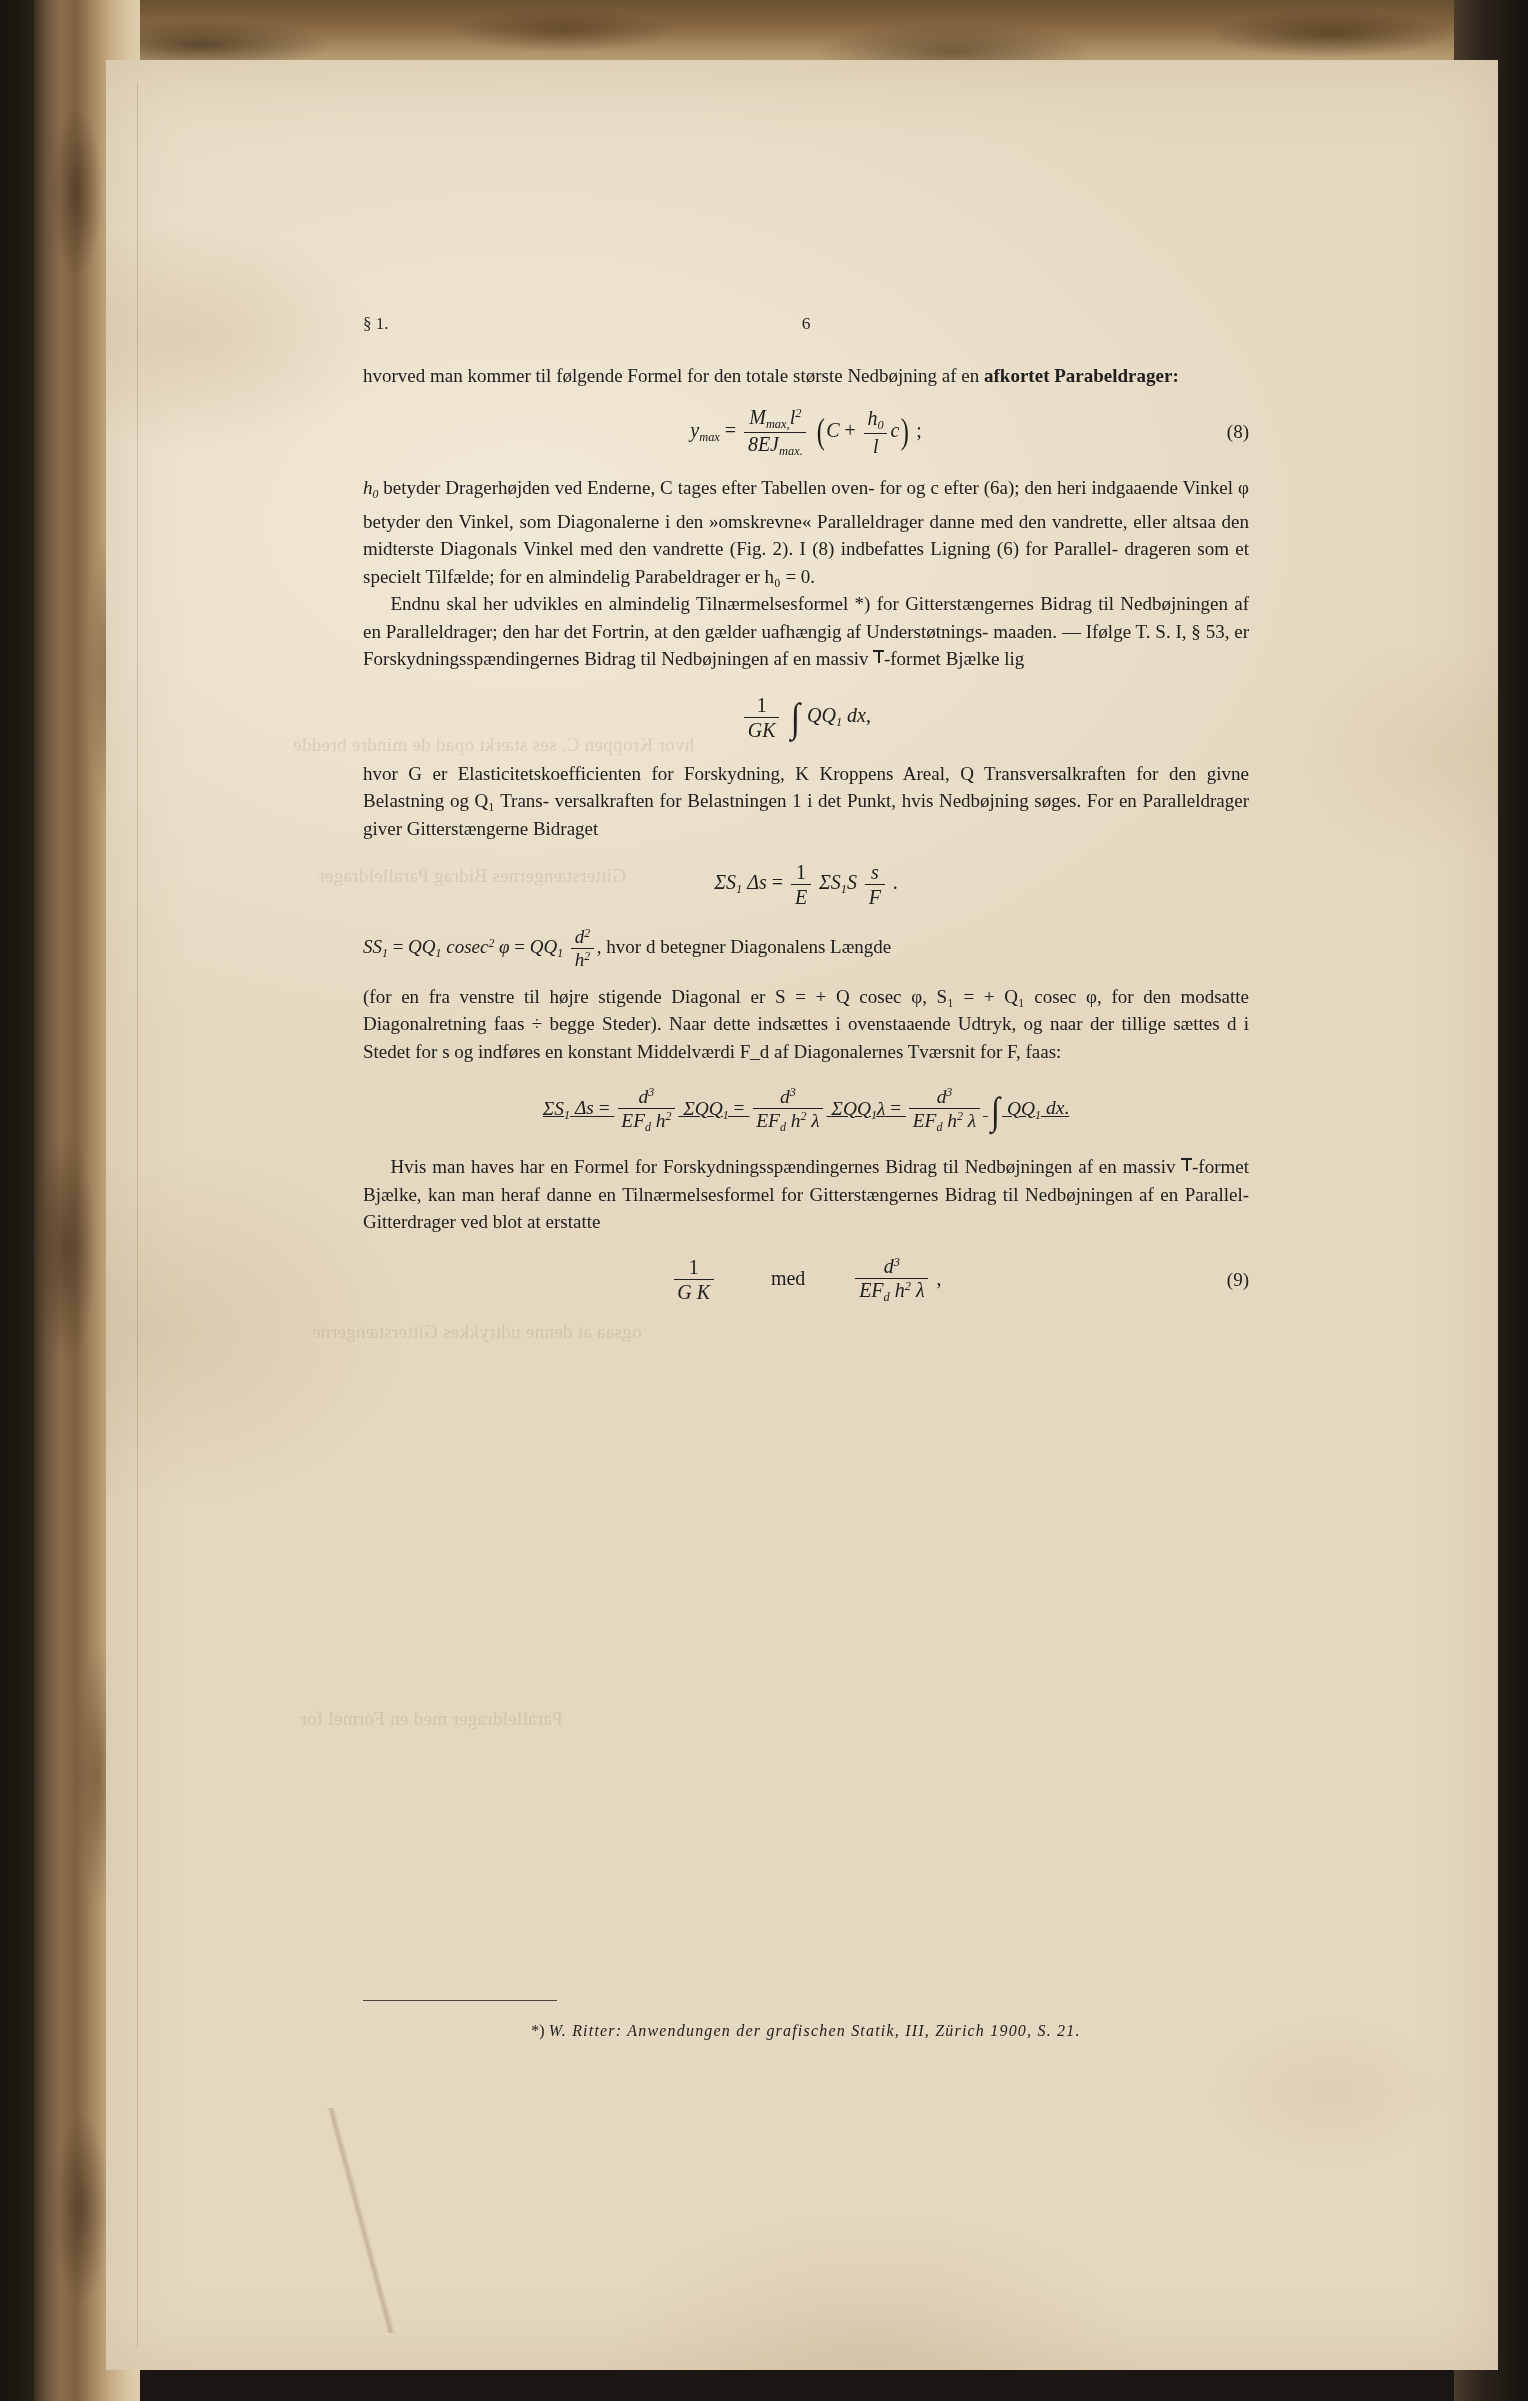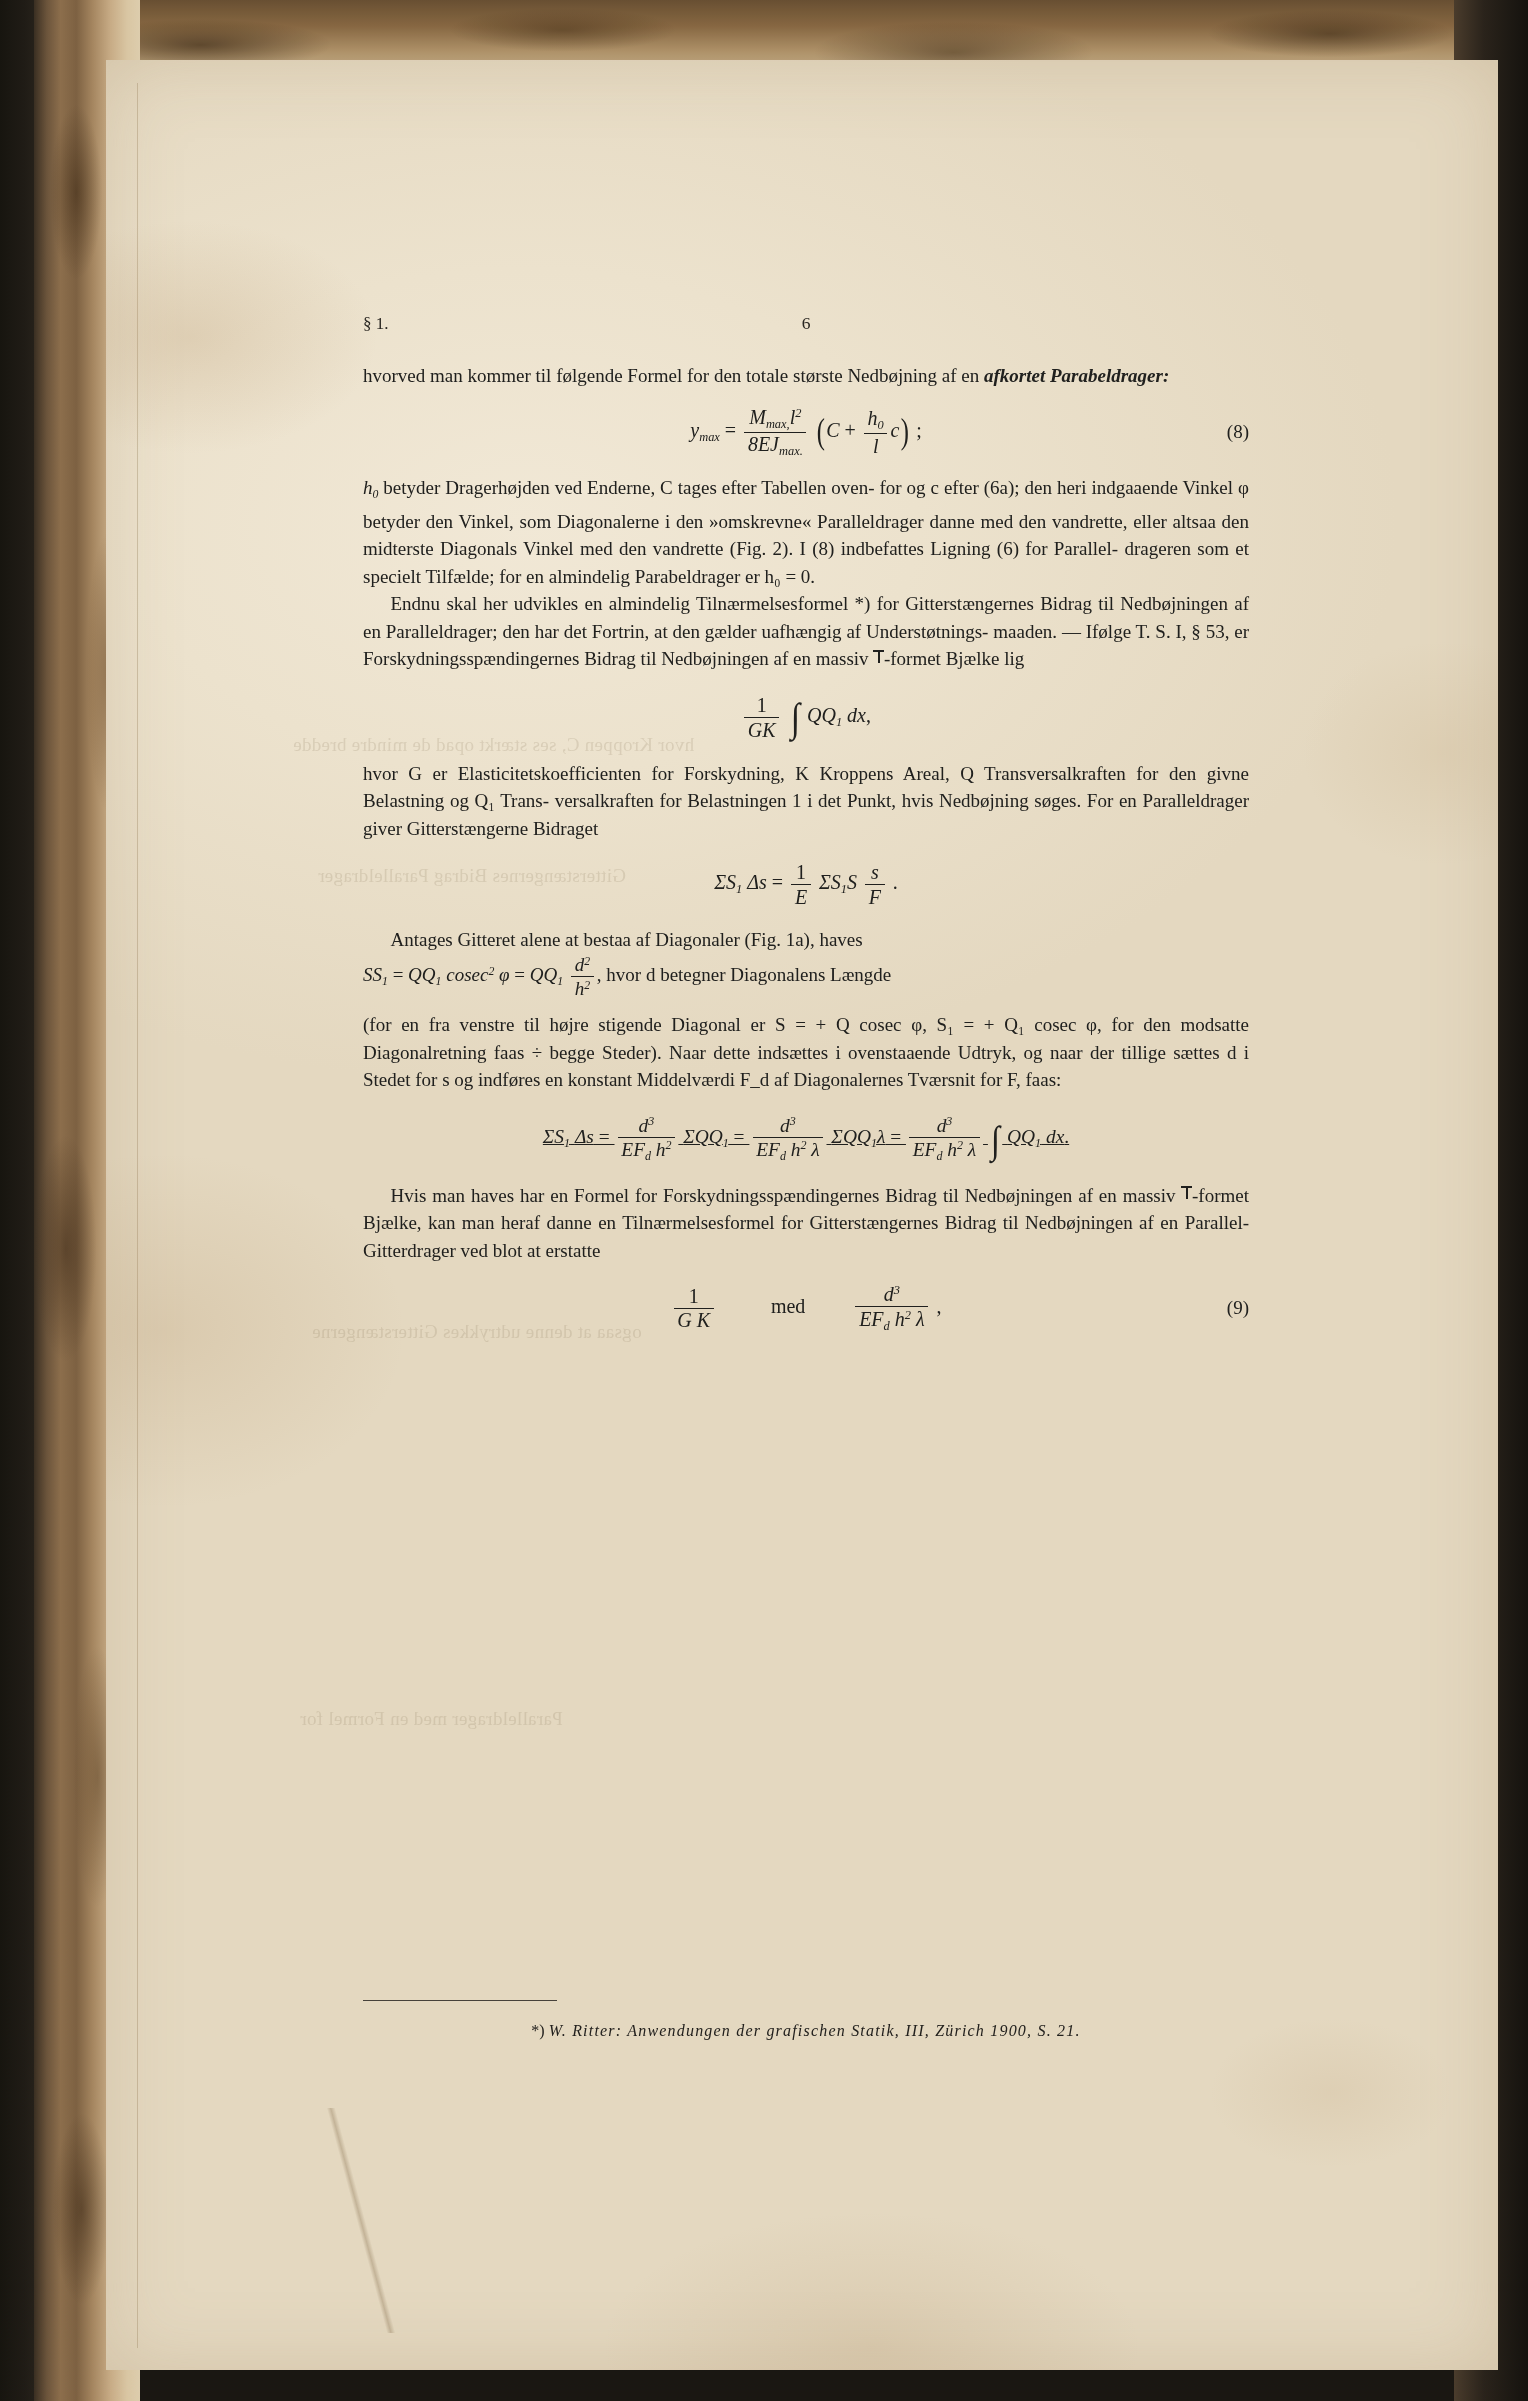--- a/index.html
+++ b/index.html
@@ -169,21 +169,21 @@
     color: #2a2722;
   }
   .runhead .sec { position: absolute; left: 0; top: 0; }
   .runhead .pno { position: absolute; left: 50%; top: 0; transform: translateX(-50%); font-size: 17.5px;}
 
   .para {
     margin: 0 0 0 0;
     text-indent: 0;
   }
   .para.indent { text-indent: 27.5px; }
-  .it { font-style: italic; }
+  .it { }
   .b  { font-weight: 600; }
 
   .eqblock {
     position: relative;
     text-align: center;
     margin: 16px 0 15px 0;
     font-size: 20px;
   }
   .eqnum {
     position: absolute;
@@ -337,23 +337,20 @@
           <span class="num">1</span>
           <span class="den"><span class="mi">E</span></span>
         </span>
         <span class="mi">ΣS<span class="sub">1</span>S</span>
         <span class="frac">
           <span class="num"><span class="mi">s</span></span>
           <span class="den"><span class="mi">F</span></span>
         </span> .
       </div>
 
-      <p class="para indent">
-        <span>Antages Gitteret alene at bestaa af Diagonaler (Fig. 1a), haves</span>
-      </p>
 
       <p class="para" style="text-align:left; margin-top:1px;">
         <span class="mi">SS<span class="sub">1</span></span> =
         <span class="mi">QQ<span class="sub">1</span></span> <span class="mi">cosec<span class="sup">2</span></span> <span class="mi">φ</span> =
         <span class="mi">QQ<span class="sub">1</span></span>
         <span class="frac">
           <span class="num"><span class="mi">d<span class="sup">2</span></span></span>
           <span class="den"><span class="mi">h<span class="sup">2</span></span></span>
         </span>,
         <span>hvor d betegner Diagonalens Længde</span>

